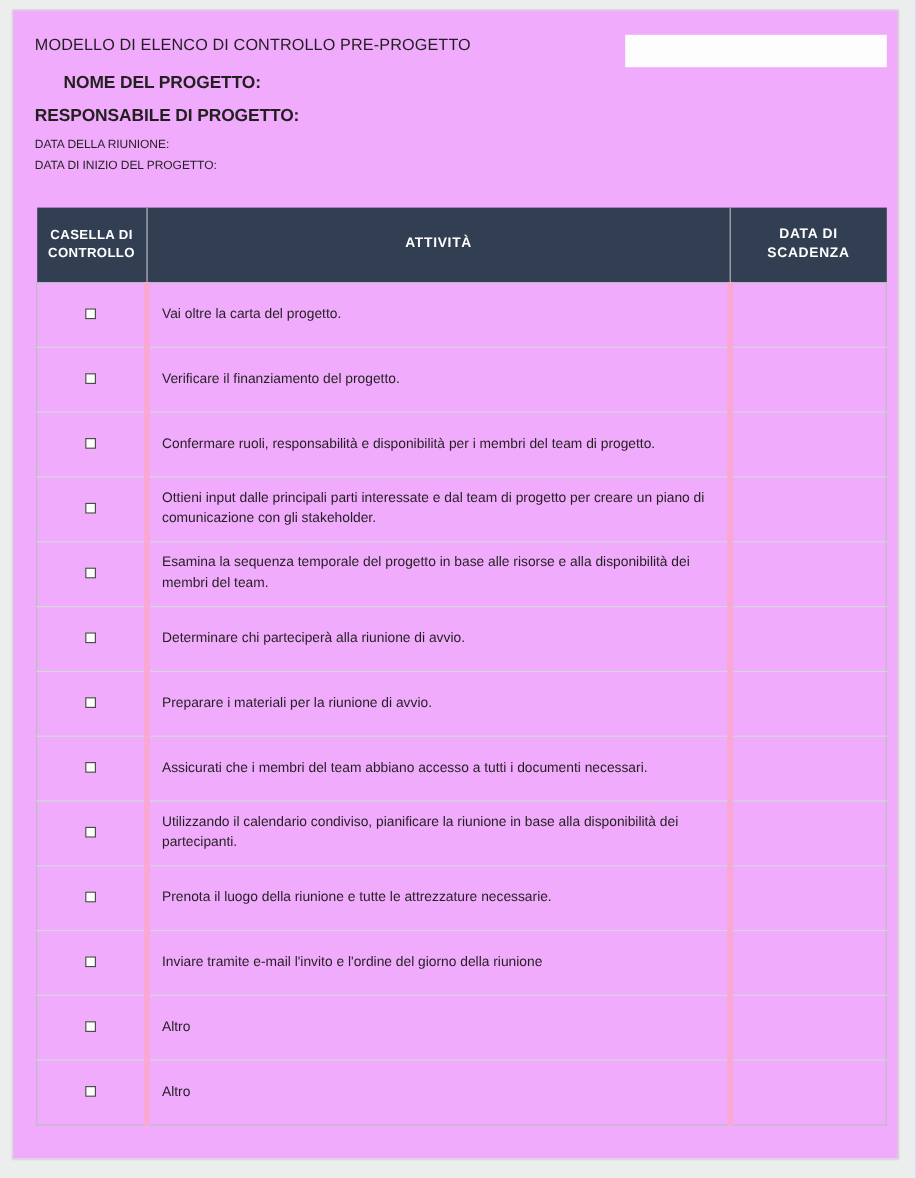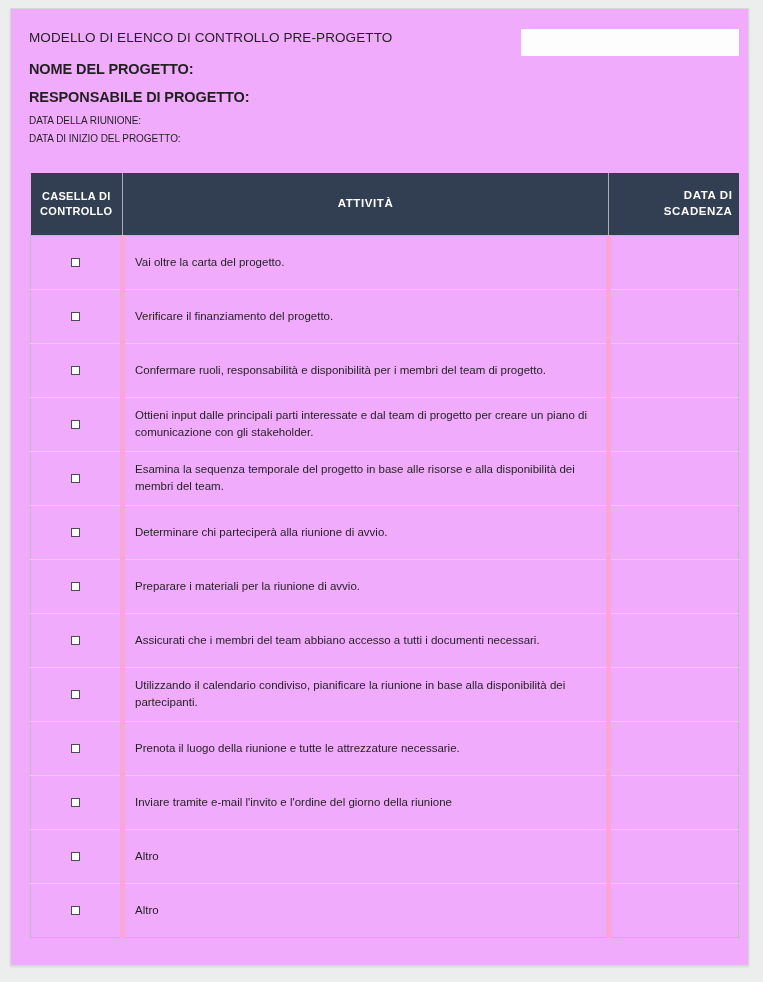--- a/index.html
+++ b/index.html
@@ -44,21 +44,21 @@
   }
   .field-big {
     position: absolute;
     left: 18px;
     font-size: 14.5px;
     font-weight: bold;
     color: #231f20;
     letter-spacing: -0.1px;
     white-space: nowrap;
   }
-  .field-big.f1 { top: 52px; }
+  .field-big.f1 { top: 52px; margin-left: 24px; }
   .field-big.f2 { top: 80px; }
   .field-small {
     position: absolute;
     left: 18px;
     font-size: 10px;
     font-weight: normal;
     color: #231f20;
     letter-spacing: -0.05px;
     white-space: nowrap;
   }
@@ -90,21 +90,20 @@
     text-align: center;
     vertical-align: middle;
     height: 62px;
     padding: 4px 6px;
     box-sizing: border-box;
     border-right: 1px solid #aab0ba;
     line-height: 1.35;
   }
   table.checklist thead th:last-child {
     border-right: none;
-    text-align: right;
   }
   table.checklist thead th.th-box {
     font-size: 11px;
     letter-spacing: 0.3px;
   }
 
   table.checklist tbody td {
     border-bottom: 1px solid #d4d6d8;
     border-right: 5px solid #f9a8d4;
     height: 54px;

